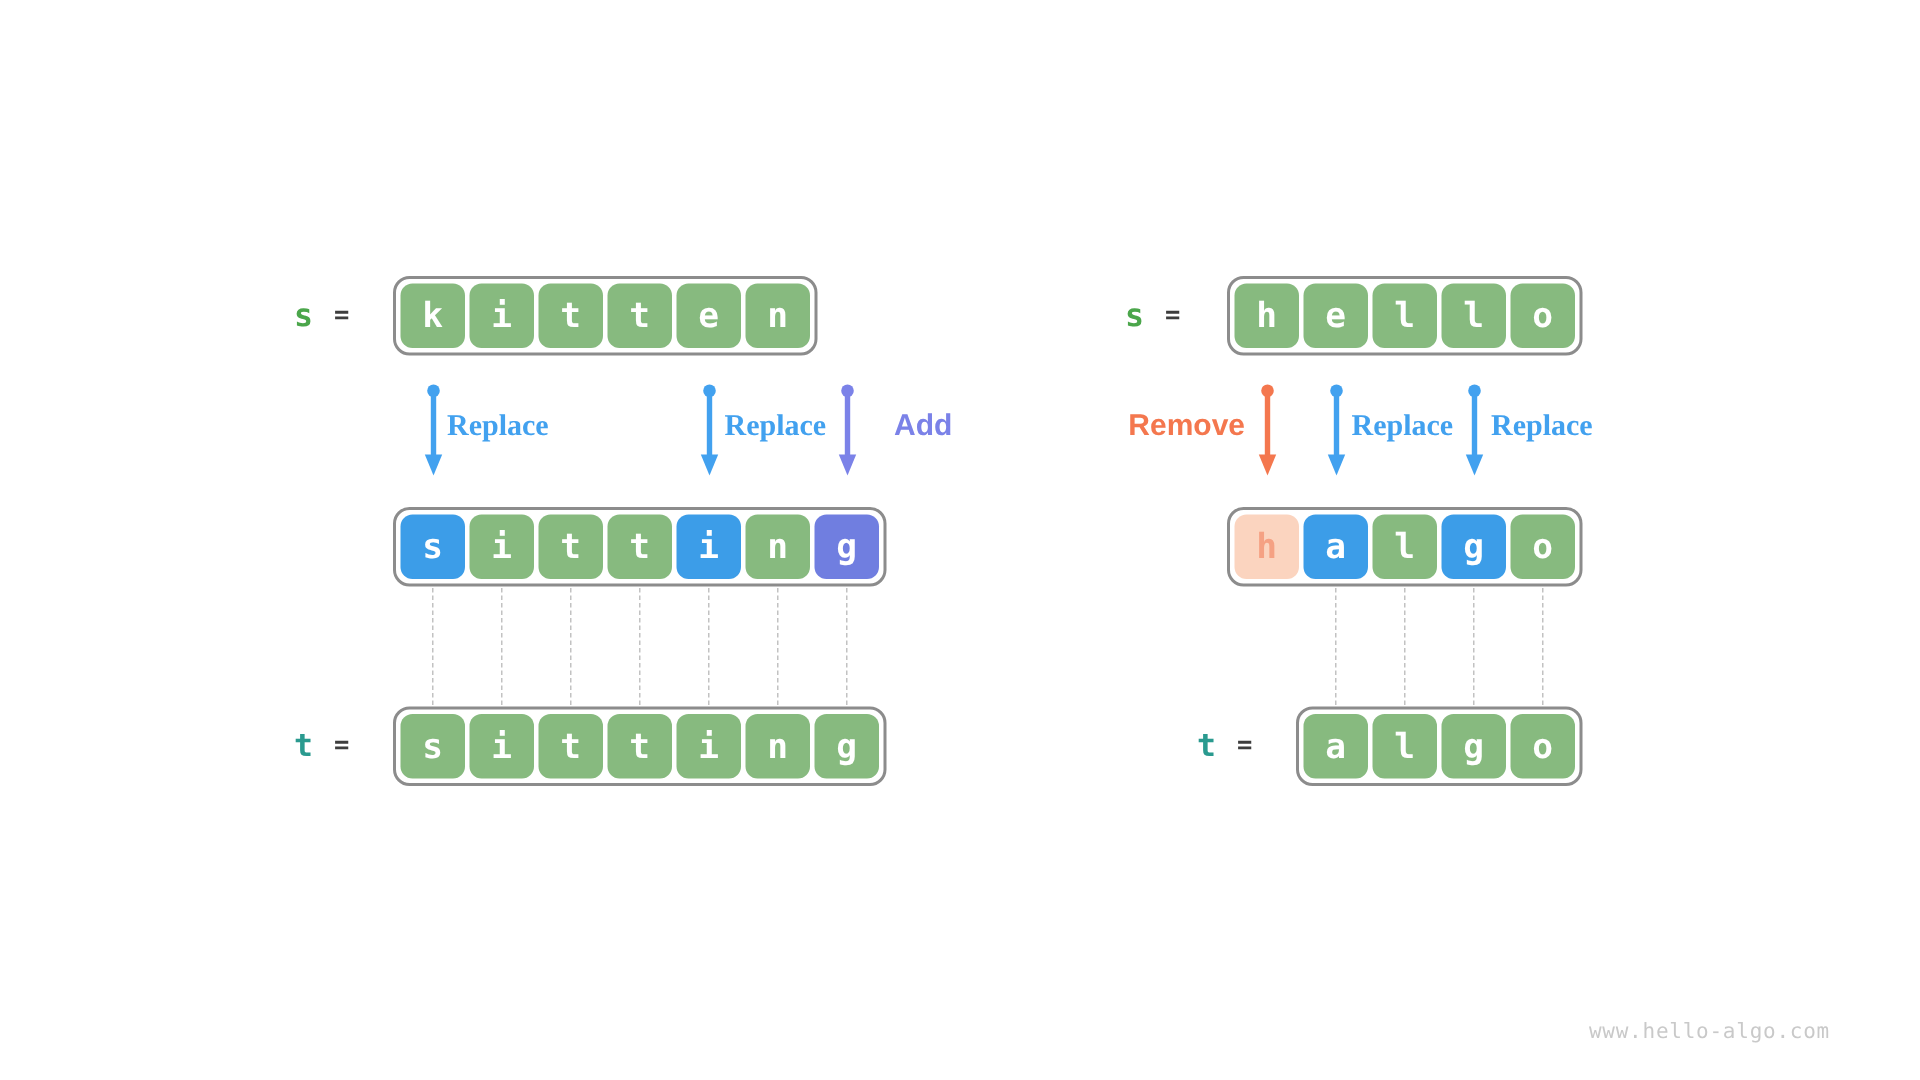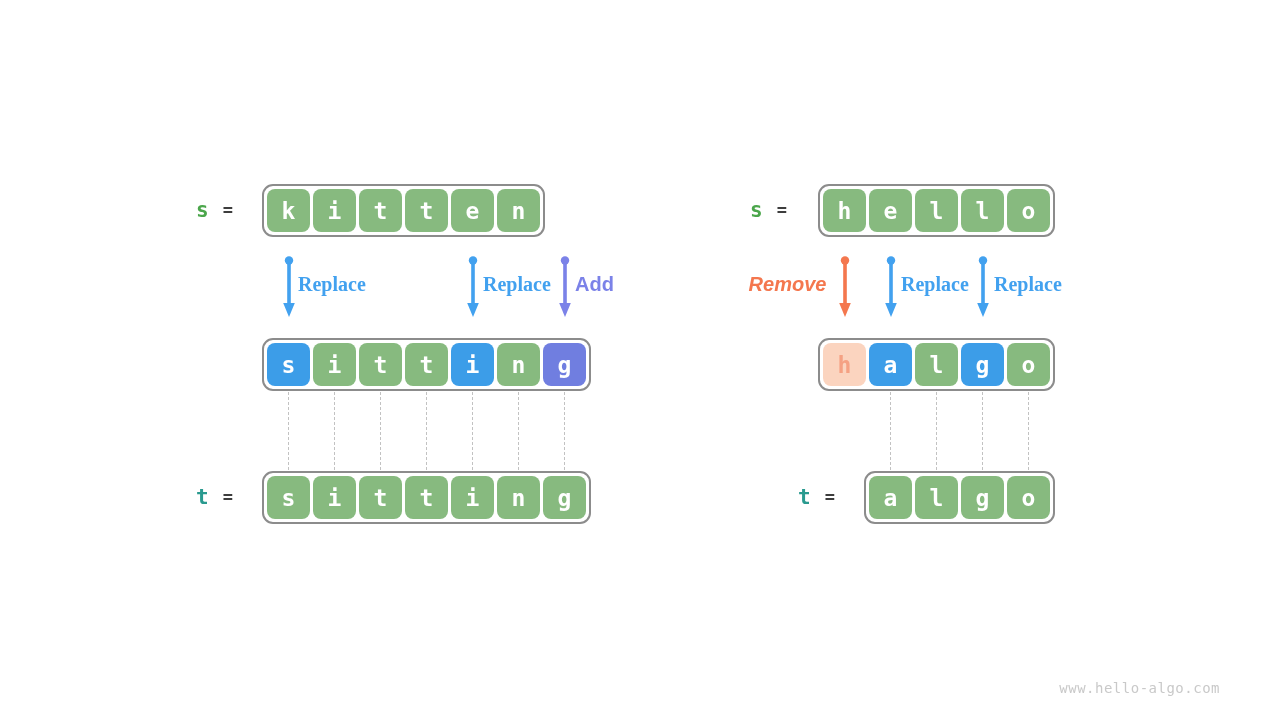--- a/index.html
+++ b/index.html
@@ -35,23 +35,23 @@
   
   .op-arrow{position:absolute;width:14px;height:62px;}
   .op-arrow.blue{color:var(--op-blue,#42A1EF);}
   .op-arrow.purple{color:var(--op-purple,#7B82E8);}
   .op-arrow.orange{color:var(--op-orange,#F4774E);}
   .op-label{
     position:absolute;top:272px;height:24px;line-height:24px;
     font-weight:bold;font-size:20px;white-space:nowrap;
   }
   .op-label.blue{color:var(--op-blue,#42A1EF);font-family:Liberation Serif, serif;}
-  .op-label.purple{color:var(--op-purple,#7B82E8);}
+  .op-label.purple{color:var(--op-purple,#7B82E8);margin-left:21px;}
   .op-label.orange{color:var(--op-orange,#F4774E);}
-  .op-label.right-align{text-align:center;width:85px;font-style:italic;}
+  .op-label.right-align{text-align:right;width:85px;}
   
   .dash{
     position:absolute;top:392px;height:78px;width:0;
     border-left:1.5px dashed var(--dashed-line,#C2C2C2);
   }
   
   .watermark{
     position:absolute;right:60px;bottom:24px;
     font-family:"DejaVu Sans Mono",monospace;font-size:14px;
     color:var(--watermark-gray,#C9C9C9);letter-spacing:0.5px;

